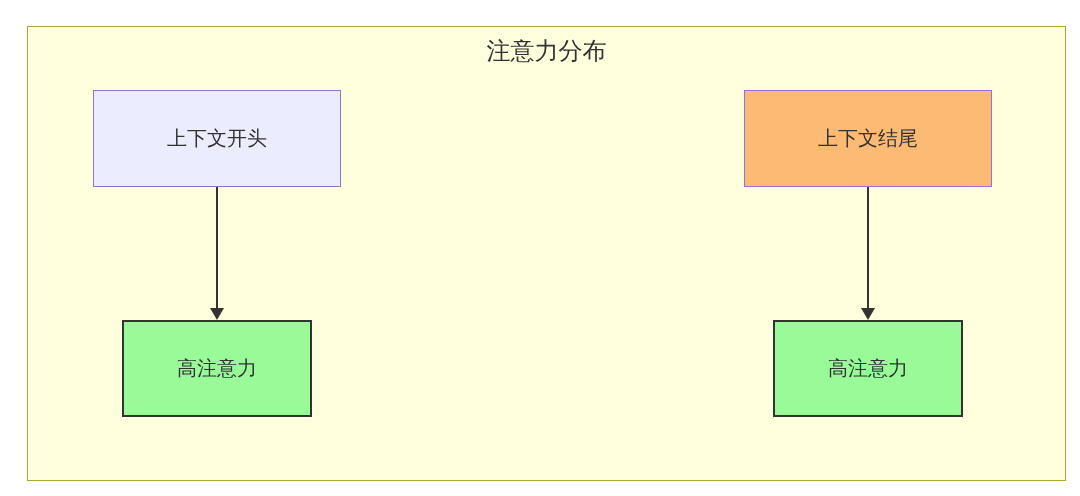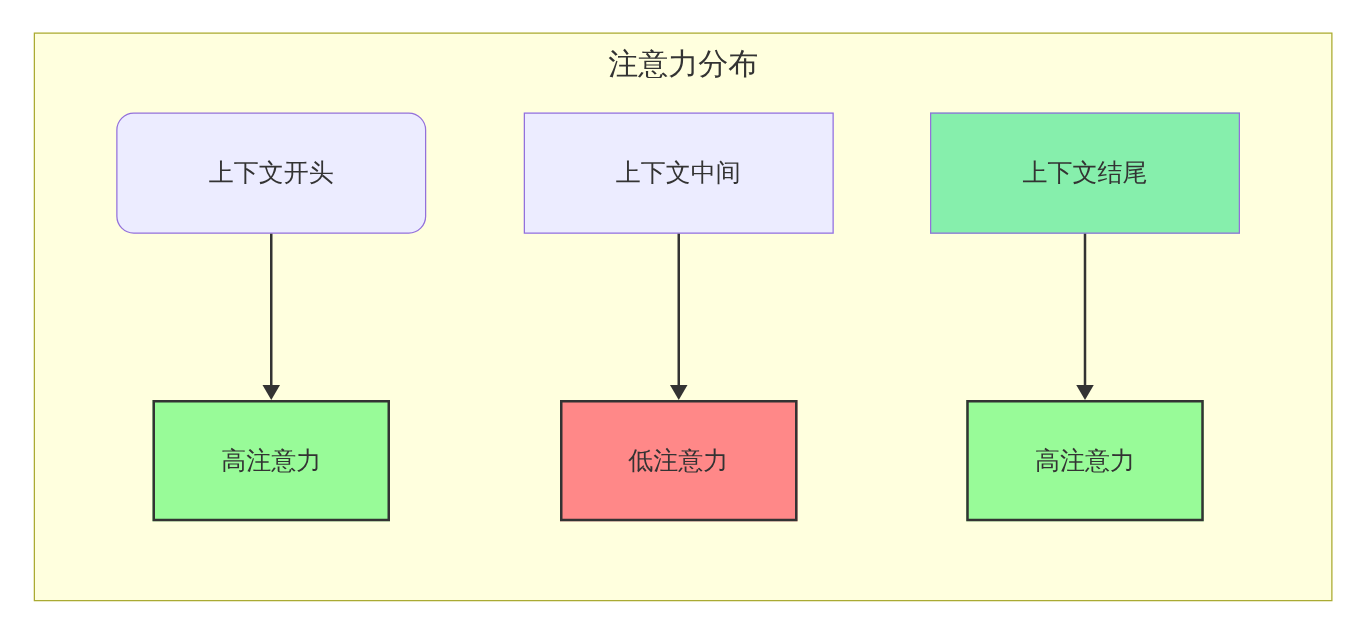--- a/index.html
+++ b/index.html
@@ -84,47 +84,35 @@
 </head>
 <body>
 
 <div class="container" style="background-color: rgb(255, 255, 222);">
 
   <div class="title">注意力分布</div>
 
   <div class="columns">
 
     <div class="column">
-      <div class="node context" style="background-color: rgb(236, 236, 255); border-radius: 14px;">
+      <div class="node context" style="background-color: rgb(236, 236, 255);">
         <span>上下文开头</span>
       </div>
       <div class="arrow">
         <div class="arrow-line"></div>
         <div class="arrow-head"></div>
       </div>
       <div class="node attention high" style="background-color: rgb(152, 251, 152);">
         <span>高注意力</span>
       </div>
     </div>
 
-    <div class="column">
-      <div class="node context" style="background-color: rgb(236, 236, 255);">
-        <span>上下文中间</span>
-      </div>
-      <div class="arrow">
-        <div class="arrow-line"></div>
-        <div class="arrow-head"></div>
-      </div>
-      <div class="node attention low" style="background-color: rgb(255, 136, 136);">
-        <span>低注意力</span>
-      </div>
-    </div>
 
     <div class="column">
-      <div class="node context" style="background-color: #86efac;">
+      <div class="node context" style="background-color: #fdba74;">
         <span>上下文结尾</span>
       </div>
       <div class="arrow">
         <div class="arrow-line"></div>
         <div class="arrow-head"></div>
       </div>
       <div class="node attention high" style="background-color: rgb(152, 251, 152);">
         <span>高注意力</span>
       </div>
     </div>

